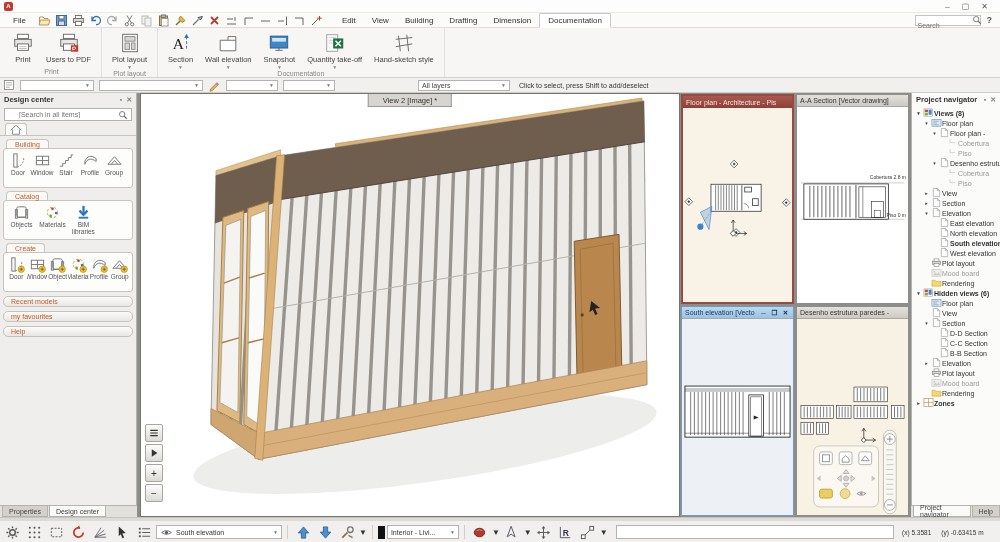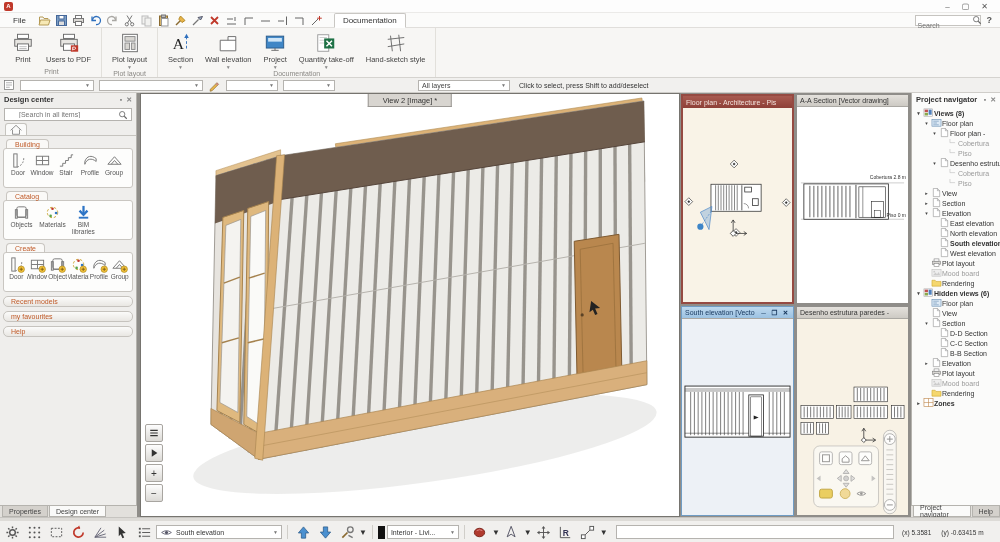--- a/index.html
+++ b/index.html
@@ -243,20 +243,27 @@
       </span>
       <span class="tbic ic">
         <span class="ic">
           <svg viewBox="0 0 13 13" width="13" height="13">
             <path d="M2 11 L8 5" stroke="#666"></path>
             <path d="M9.5 2 V6.5 M7.2 4.2 H11.8" stroke="#c0392b"></path>
           </svg>
         </span>
       </span>
     </div>
+  <div id="menu-items" style="display:flex;">
+      <span class="menu-item">Edit</span>
+      <span class="menu-item">View</span>
+      <span class="menu-item">Building</span>
+      <span class="menu-item">Drafting</span>
+      <span class="menu-item">Dimension</span>
+    </div>
   <span class="menu-item active">Documentation</span>
   <div id="menu-search">
     <input placeholder="Search" style="">
     <span class="ic" id="search-mag">
         <svg viewBox="0 0 12 12" width="10" height="10">
           <circle cx="5" cy="5" r="3.2" fill="none" stroke="#666"></circle>
           <path d="M7.5 7.5 L10.5 10.5" stroke="#666" stroke-width="1.3"></path>
         </svg>
       </span>
   </div>
@@ -333,21 +340,21 @@
           <span class="drop">▼</span>
         </div>
         <div class="rb-btn">
           <span class="ic">
             <svg viewBox="0 0 24 24" width="22" height="22">
               <rect x="2.5" y="4.5" width="19" height="13" fill="#3f86c6" stroke="#2a5a88"></rect>
               <rect x="4.5" y="6.5" width="15" height="4" fill="#cfe5f7"></rect>
               <path d="M12 17.5 V20 M8 20 H16" stroke="#666" fill="none"></path>
             </svg>
           </span>
-          <span>Project</span>
+          <span>Snapshot</span>
           <span class="drop">▼</span>
         </div>
         <div class="rb-btn">
           <span class="ic">
             <svg viewBox="0 0 24 24" width="22" height="22">
               <rect x="3" y="3" width="12" height="18" fill="#fff" stroke="#999"></rect>
               <path d="M5 6 H13 M5 9 H13 M5 12 H13" stroke="#ccc"></path>
               <rect x="10" y="7" width="11" height="11" fill="#1e7145"></rect>
               <path d="M12.5 9.5 L18.5 15.5 M18.5 9.5 L12.5 15.5" stroke="#fff" stroke-width="1.6"></path>
             </svg>

